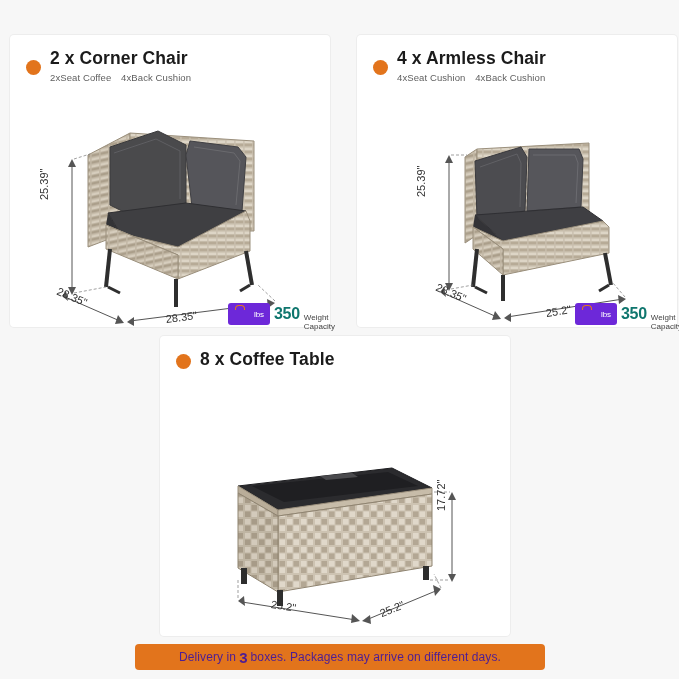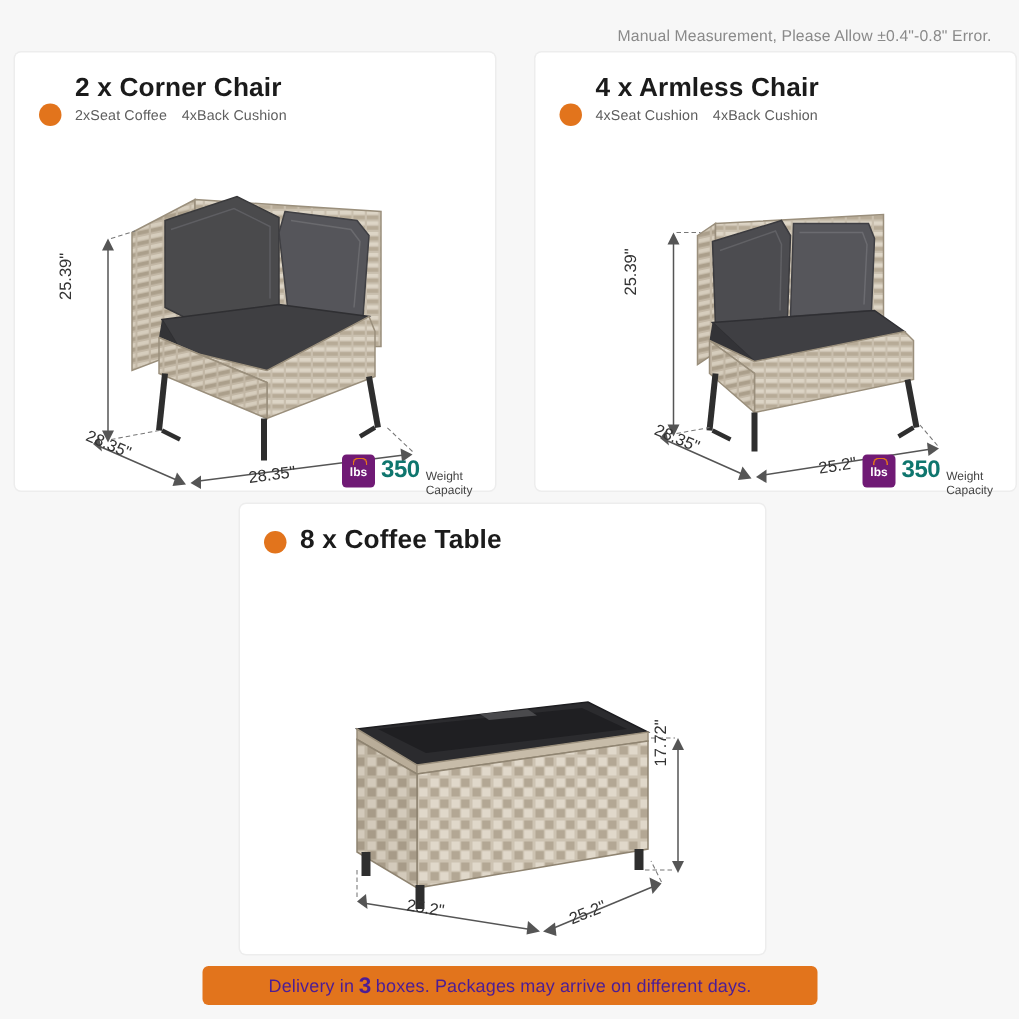--- a/index.html
+++ b/index.html
@@ -34,21 +34,21 @@
     background: #fff;
     border-radius: 4px;
     box-shadow: 0 0 0 1px #ededed;
   }
   .card-corner  { left: 10px;  top: 35px;  width: 320px; height: 292px; }
   .card-armless { left: 357px; top: 35px;  width: 320px; height: 292px; }
   .card-table   { left: 160px; top: 336px; width: 350px; height: 300px; }
 
   .card-head {
     display: flex;
-    align-items: flex-end;
+    align-items: center;
     padding: 14px 0 0 16px;
   }
   .bullet {
     width: 15px;
     height: 15px;
     border-radius: 50%;
     background: #e2741c;
     margin-top: 3px;
     margin-right: 9px;
     flex: 0 0 auto;
@@ -81,28 +81,29 @@
   .weight {
     position: absolute;
     display: flex;
     align-items: center;
     gap: 4px;
   }
   .weight .lbs-box {
     width: 22px;
     height: 22px;
     border-radius: 3px;
-    background: #701a75;
+    background: #6d28d9;
     color: #fff;
     font-size: 8px;
-    font-weight: bold;
+    font-weight: normal;
     display: flex;
     align-items: center;
     justify-content: center;
     position: relative;
+    padding-left: 20px;
   }
   .weight .lbs-box:before {
     content: "";
     position: absolute;
     top: 2px;
     left: 7px;
     width: 8px;
     height: 4px;
     border: 1.5px solid #e2741c;
     border-bottom: none;
@@ -137,21 +138,20 @@
     font-size: 12px;
     letter-spacing: 0.1px;
   }
   .footer b { font-size: 15px; margin: 0 3px; }
 </style>
 </head>
 <body>
 
 <div class="page">
 
-  <div class="disclaimer">Manual Measurement, Please Allow ±0.4"-0.8" Error.</div>
 
   <div class="card card-corner">
     <div class="card-head">
       <div class="bullet"></div>
       <div class="head-text">
         <div class="title">2 x Corner Chair</div>
         <div class="subtitle">
           <span class="sub-part">2xSeat Coffee</span>
           <span class="sub-part">4xBack Cushion</span>
         </div>

